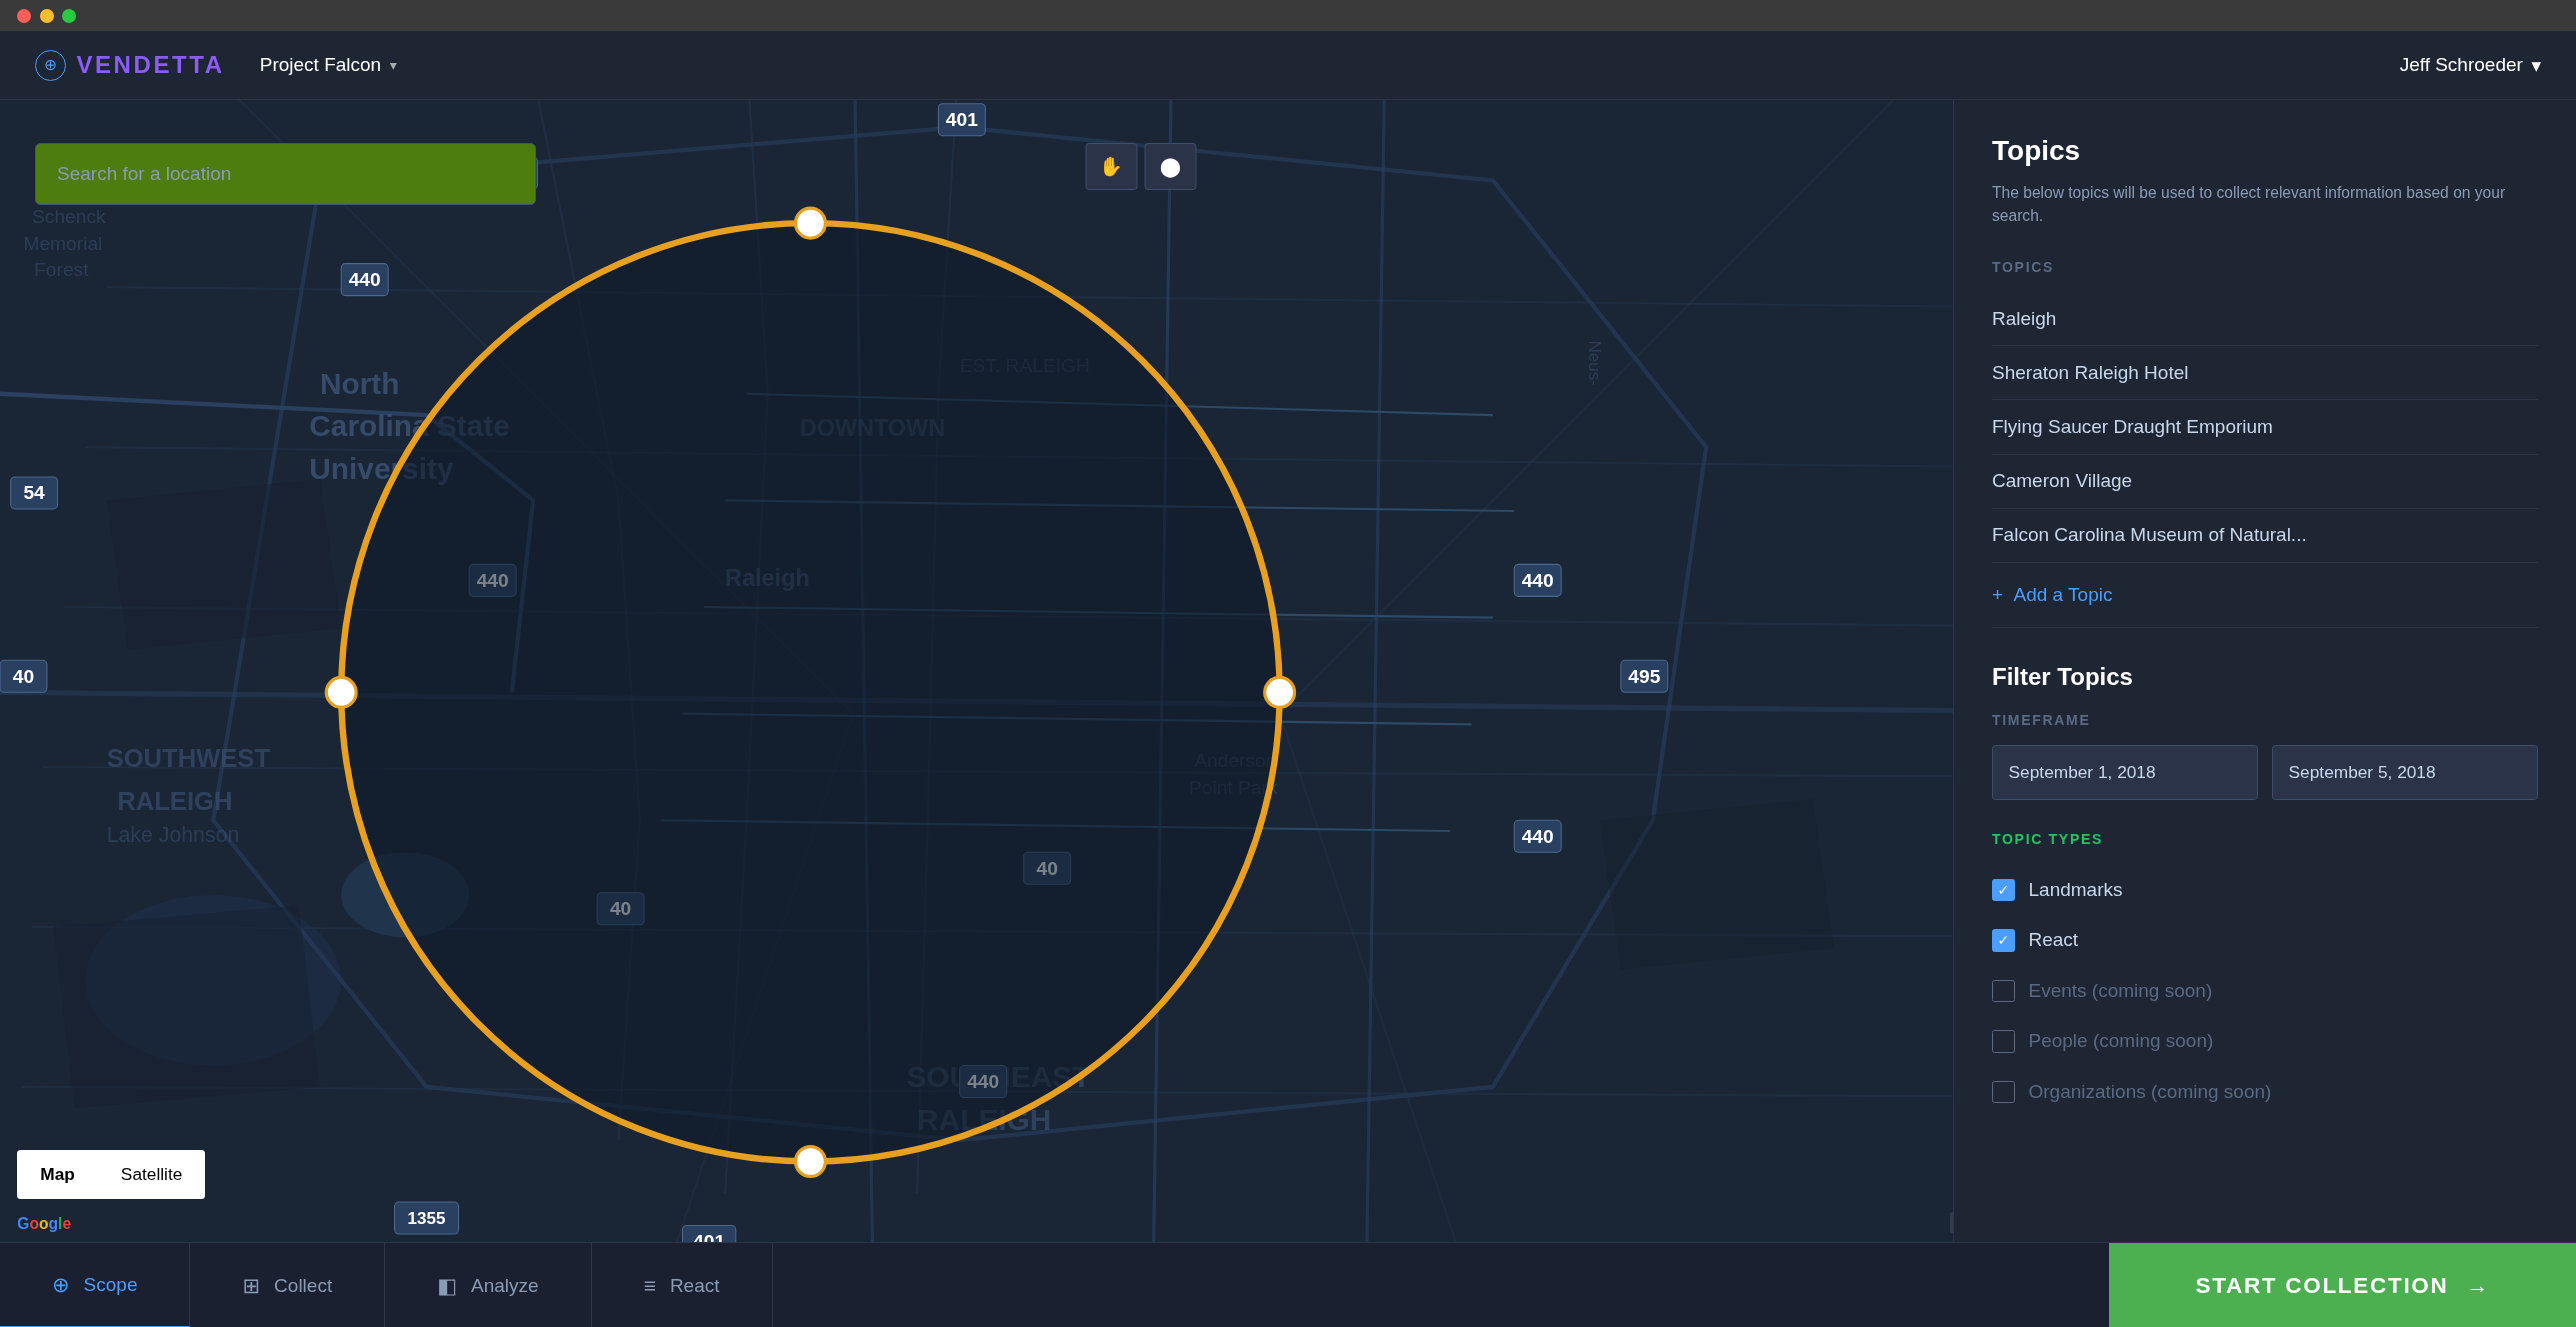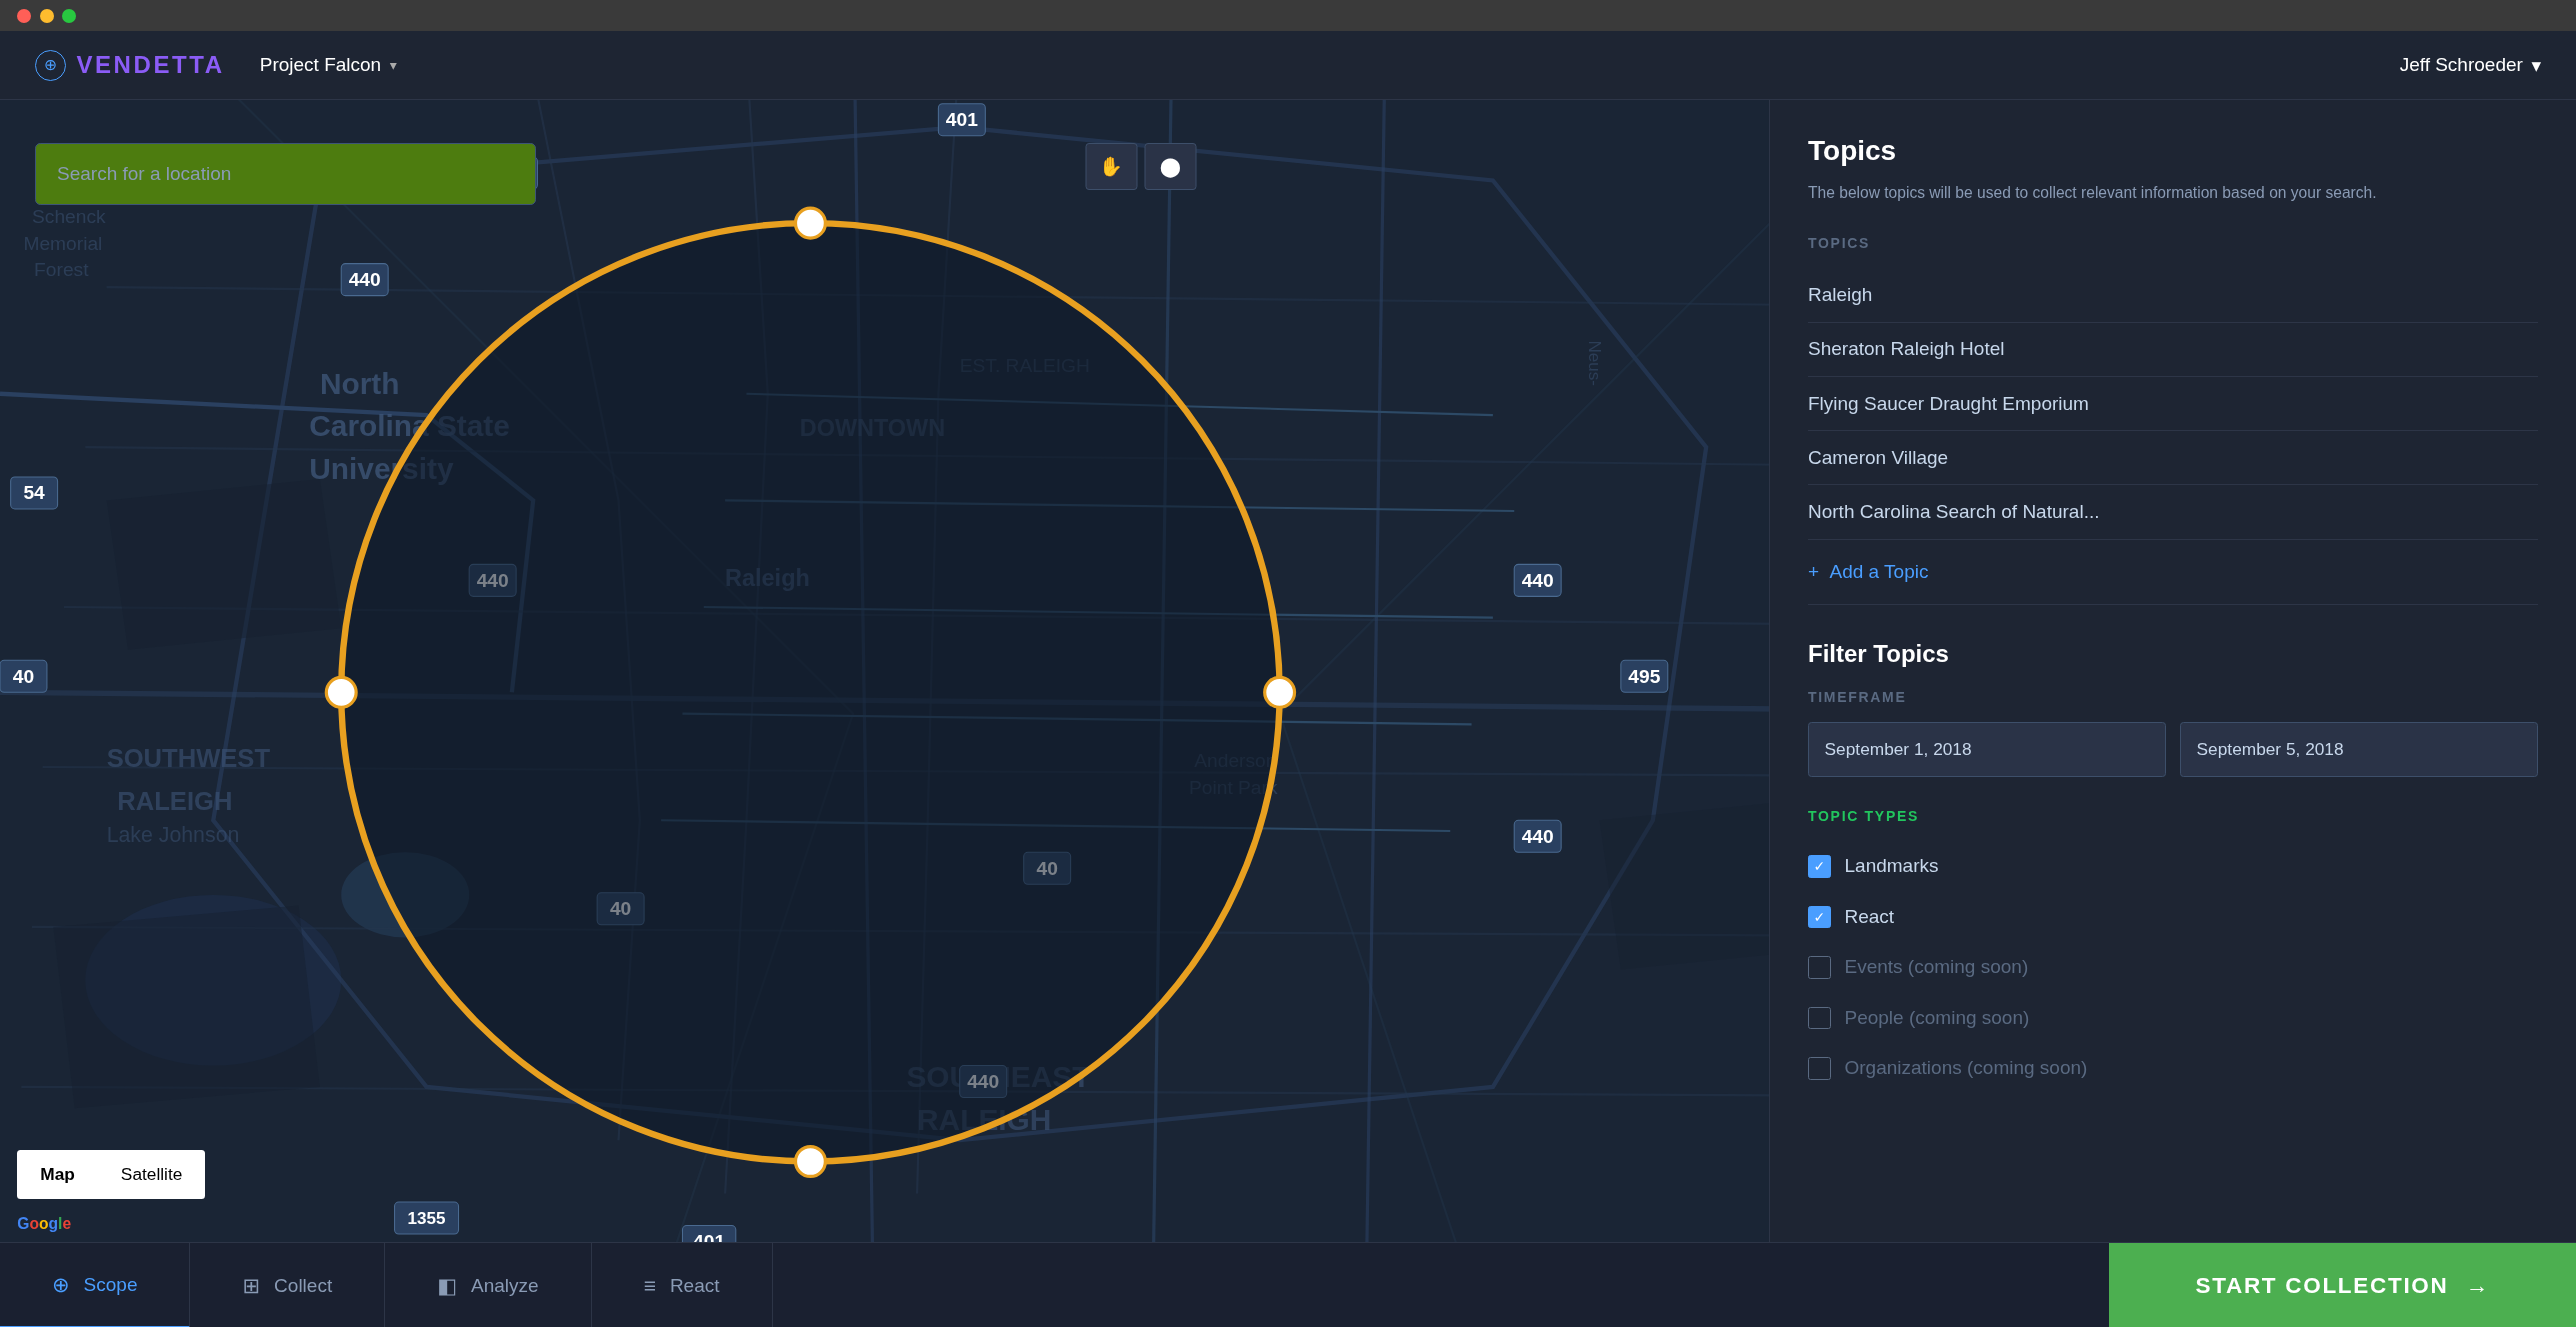--- a/index.html
+++ b/index.html
@@ -209,21 +209,21 @@
       background: rgba(255,255,255,0.1);
       padding: 3.5px 7px;
       border-radius: 2.6px;
     }
 
     
     .sidebar {
       position: absolute;
       top: 100px;
       right: 0;
-      width: 807px;
+      width: 623px;
       bottom: 0;
       background: #1e2533;
       border-left: 0.9px solid #2d3547;
       overflow-y: auto;
       z-index: 20;
     }
     .sidebar-inner {
       padding: 35px 38px;
     }
     .sidebar-title {
@@ -566,21 +566,21 @@
     <div class="sidebar-title">Topics</div>
     <div class="sidebar-desc">The below topics will be used to collect relevant information based on your search.</div>
 
     <div class="section-label">TOPICS</div>
 
     <div>
       <div class="topic-item">Raleigh</div>
       <div class="topic-item">Sheraton Raleigh Hotel</div>
       <div class="topic-item">Flying Saucer Draught Emporium</div>
       <div class="topic-item">Cameron Village</div>
-      <div class="topic-item">North Carolina Search of Natural...</div>
+      <div class="topic-item">Falcon Carolina Museum of Natural...</div>
     </div>
 
     <div class="add-topic">
       <span>+</span>
       <span>Add a Topic</span>
     </div>
 
     <div class="filter-title">Filter Topics</div>
 
     <div class="section-label">TIMEFRAME</div>

